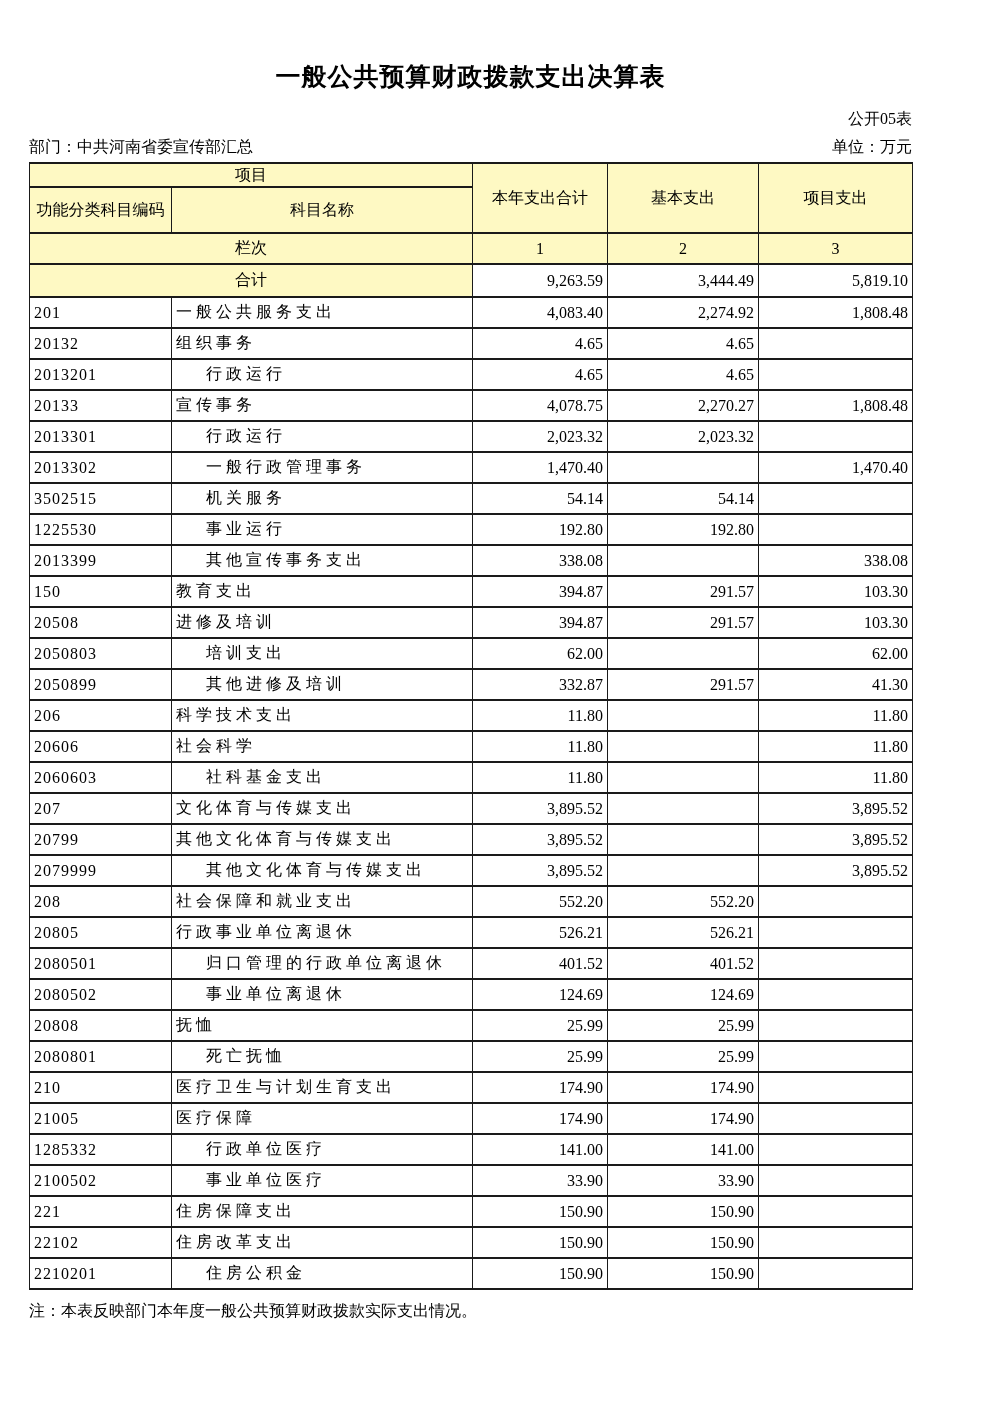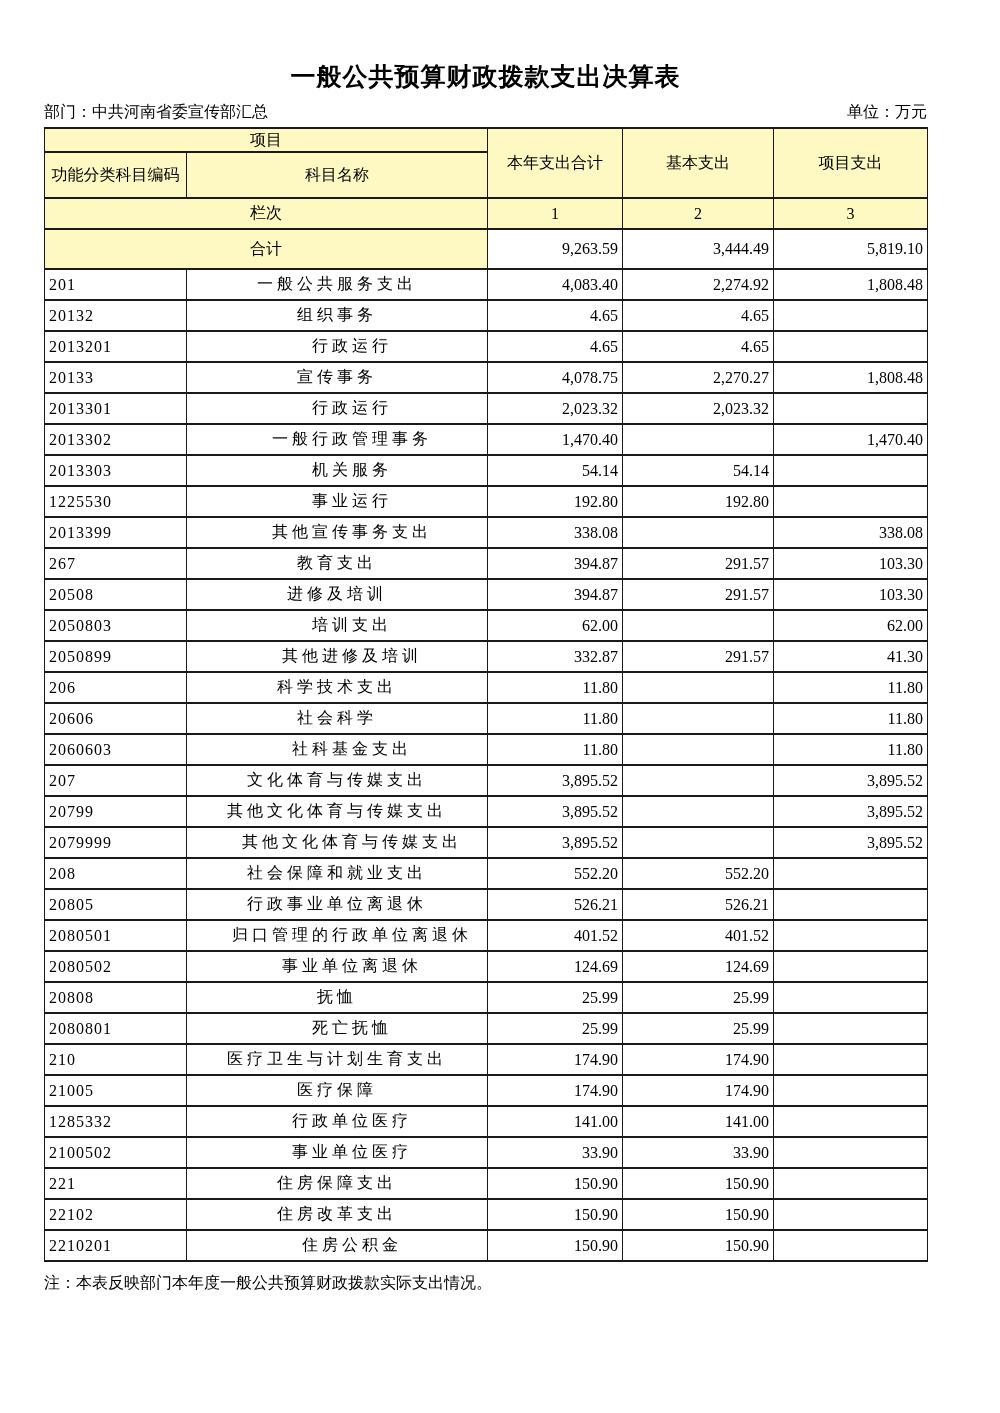--- a/index.html
+++ b/index.html
@@ -11,21 +11,21 @@
   }
   .page {
     position: relative;
     width: 1000px;
     height: 1413px;
     background: #ffffff;
     overflow: hidden;
   }
   .sheet {
     width: 883px;
-    margin-left: 44px;
+    margin-left: 29px;
   }
   .title {
     margin: 0;
     padding-top: 60px;
     text-align: center;
     font-size: 25px;
     font-weight: bold;
     letter-spacing: 1px;
   }
   .form-code {
@@ -55,42 +55,43 @@
     padding: 0 4px;
     font-size: 16px;
     vertical-align: middle;
     overflow: hidden;
     white-space: nowrap;
   }
   .gray   { background: #fef9c3; }
   .center { text-align: center; }
   .num    { text-align: right; }
   .code   { text-align: left; letter-spacing: 1px; }
-  .name   { text-align: center; font-size: 17px; letter-spacing: 4px; }
+  .name   { text-align: left; font-size: 17px; letter-spacing: 4px; }
   .indent { padding-left: 34px !important; }
   tr.r-top   { height: 24px; }
   tr.r-sub   { height: 46px; }
   tr.r-rank  { height: 31px; }
-  tr.r-total { height: 40px; }
+  tr.r-total { height: 33px; }
   tr.r-data  { height: 31px; }
   .hdr { font-size: 17px; }
   .note {
     margin-top: 11px;
     font-size: 16px;
     line-height: 20px;
   }
 </style>
 </head>
 <body>
 
 <div class="page">
   <div class="sheet">
 
     <h1 class="title">一般公共预算财政拨款支出决算表</h1>
 
+    <div class="form-code">公开05表</div>
 
     <div class="dept-line">
       <span>部门：中共河南省委宣传部汇总</span>
       <span>单位：万元</span>
     </div>
 
     <table class="budget">
       <colgroup>
         <col style="width:142px">
         <col style="width:301px">
@@ -157,42 +158,42 @@
             <td class="num"></td>
           </tr>
           <tr class="r-data">
             <td class="code">2013302</td>
             <td class="name indent">一般行政管理事务</td>
             <td class="num">1,470.40</td>
             <td class="num"></td>
             <td class="num">1,470.40</td>
           </tr>
           <tr class="r-data">
-            <td class="code">2013303</td>
+            <td class="code">3502515</td>
             <td class="name indent">机关服务</td>
             <td class="num">54.14</td>
             <td class="num">54.14</td>
             <td class="num"></td>
           </tr>
           <tr class="r-data">
             <td class="code">1225530</td>
             <td class="name indent">事业运行</td>
             <td class="num">192.80</td>
             <td class="num">192.80</td>
             <td class="num"></td>
           </tr>
           <tr class="r-data">
             <td class="code">2013399</td>
             <td class="name indent">其他宣传事务支出</td>
             <td class="num">338.08</td>
             <td class="num"></td>
             <td class="num">338.08</td>
           </tr>
           <tr class="r-data">
-            <td class="code">267</td>
+            <td class="code">150</td>
             <td class="name">教育支出</td>
             <td class="num">394.87</td>
             <td class="num">291.57</td>
             <td class="num">103.30</td>
           </tr>
           <tr class="r-data">
             <td class="code">20508</td>
             <td class="name">进修及培训</td>
             <td class="num">394.87</td>
             <td class="num">291.57</td>

